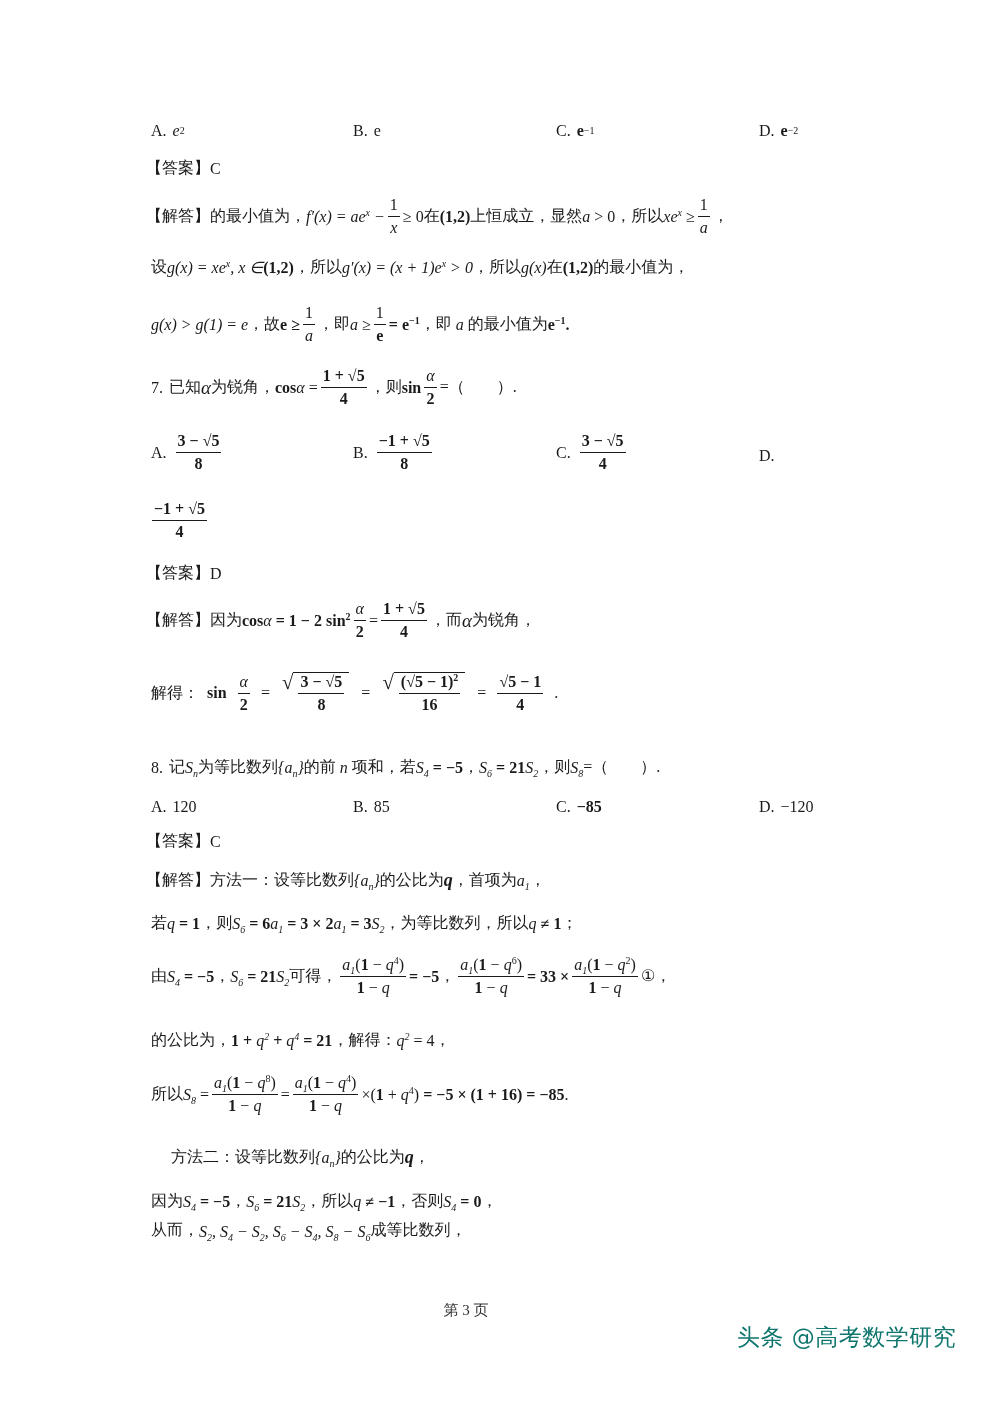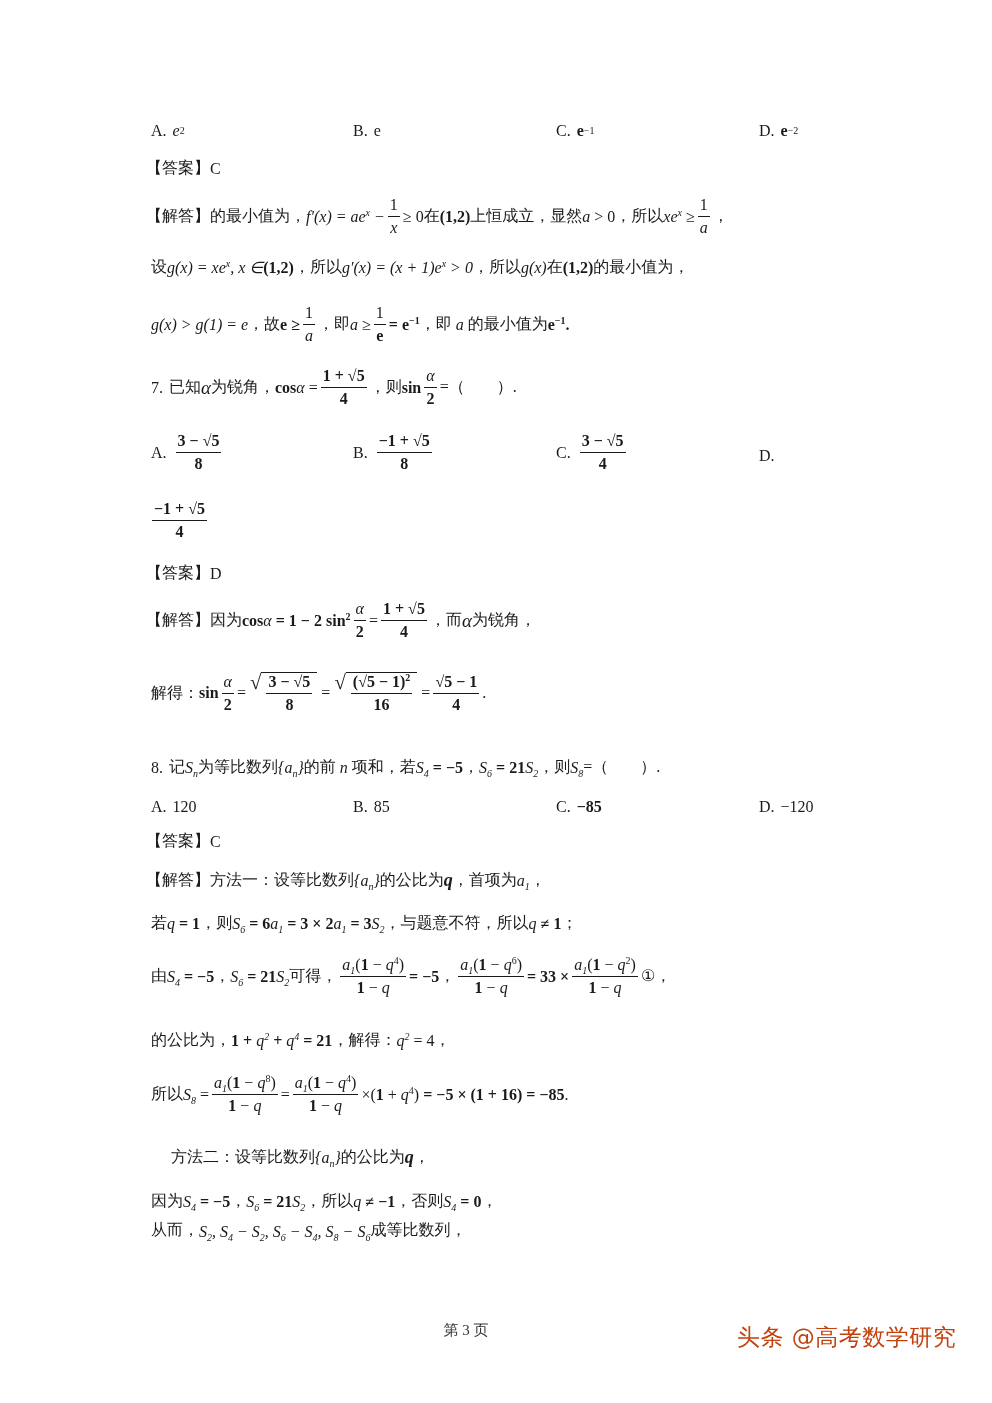--- a/index.html
+++ b/index.html
@@ -14,22 +14,22 @@
   sup { font-size: 10px; vertical-align: super; line-height: 0; }
   sub { font-size: 10px; vertical-align: sub; line-height: 0; }
   .frac { display: inline-flex; flex-direction: column; align-items: center; vertical-align: middle; margin: 0 3px; line-height: 1.15; }
   .frac .num { padding: 0 2px 2px; border-bottom: 1px solid #1a1a1a; }
   .frac .den { padding: 2px 2px 0; }
   .sqrt { display: inline-flex; align-items: stretch; }
   .sqrt .rad { font-size: 1.3em; line-height: 1; }
   .sqrt .under { border-top: 1px solid #1a1a1a; padding: 0 2px; }
   .opt { position: absolute; display: flex; align-items: center; white-space: nowrap; }
   .gap { display: inline-block; width: 6px; }
-  .footer { position: absolute; top: 1301px; left: 0; width: 932px; text-align: center; font-size: 15px; color: #333; margin-top: 20px; }
-  .watermark { position: absolute; left: 737px; top: 1322px; font-family: "DejaVu Sans", sans-serif; font-size: 23px; color: #c2410c; letter-spacing: 0.5px; }
+  .footer { position: absolute; top: 1301px; left: 0; width: 932px; text-align: center; font-size: 15px; color: #333; }
+  .watermark { position: absolute; left: 737px; top: 1322px; font-family: "DejaVu Sans", sans-serif; font-size: 23px; color: #0f766e; letter-spacing: 0.5px; }
 </style>
 </head>
 <body>
 
 <div class="opt" style="left:151px; top:122px;">
   <span>A.</span>
     <span class="gap"></span>
   <span class="mi">e</span>
     <sup>2</sup>
 </div>
@@ -188,21 +188,21 @@
   <span>=</span>
   <span class="frac b">
       <span class="num">1 + √5</span>
       <span class="den">4</span>
     </span>
   <span>，而</span>
   <span class="mi" style="font-size:19px;">α</span>
   <span>为锐角，</span>
 </div>
 
-<div class="line" style="top:672px;">
+<div class="line" style="top:672px;gap:8px;">
   <span>解得：</span>
   <span class="b">sin</span>
   <span class="frac">
       <span class="num mi">α</span>
       <span class="den b">2</span>
     </span>
   <span>=&nbsp;</span>
   <span class="sqrt b">
       <span class="rad">√</span>
       <span class="under"><span class="frac">
@@ -289,21 +289,21 @@
   <span class="mi">q</span>
     <span class="b">&nbsp;= 1</span>
   <span>，则</span>
   <span class="mi">S<sub>6</sub></span>
     <span class="b">&nbsp;= 6</span>
     <span class="mi">a<sub>1</sub></span>
     <span class="b">&nbsp;= 3 × 2</span>
     <span class="mi">a<sub>1</sub></span>
     <span class="b">&nbsp;= 3</span>
     <span class="mi">S<sub>2</sub></span>
-  <span>，与题意不符，所以</span>
+  <span>，为等比数列，所以</span>
   <span class="mi">q</span>
     <span class="b">&nbsp;≠ 1</span>
   <span>；</span>
 </div>
 
 <div class="line" style="top:956px;">
   <span>由</span>
   <span class="mi">S<sub>4</sub></span>
     <span class="b">&nbsp;= −5</span>
   <span>，</span>

